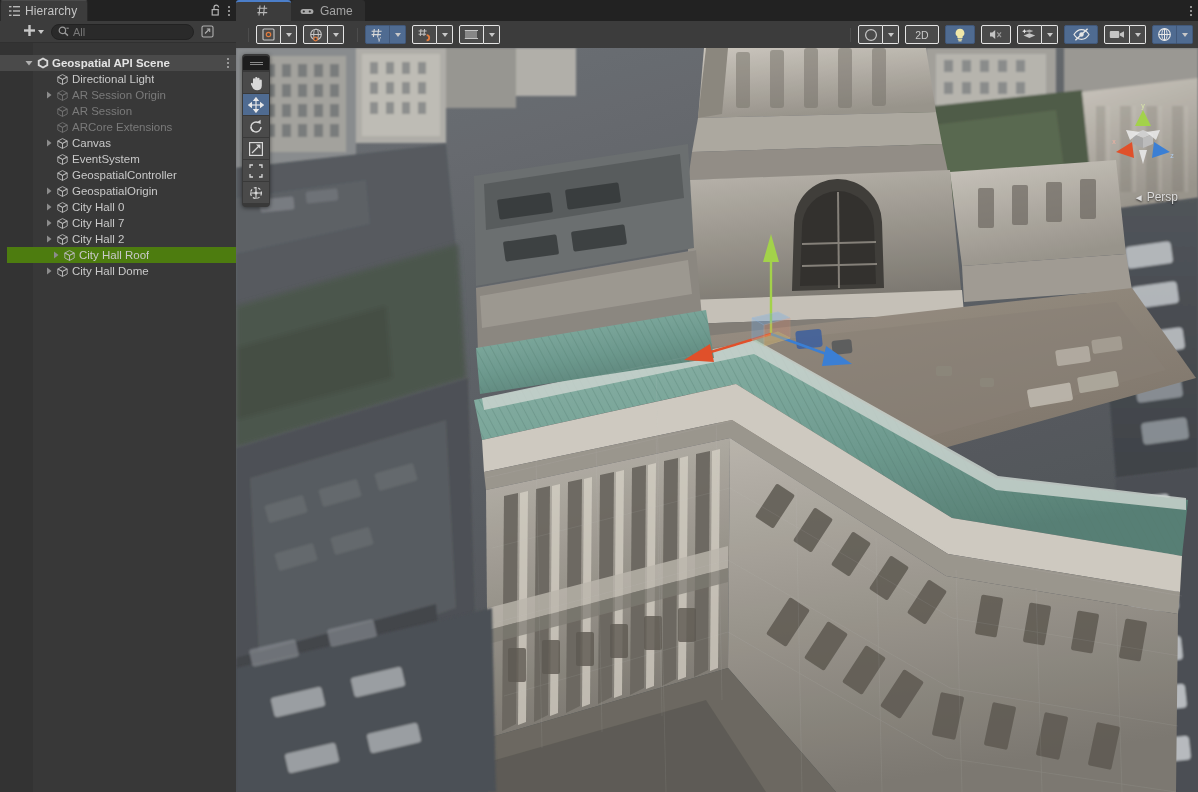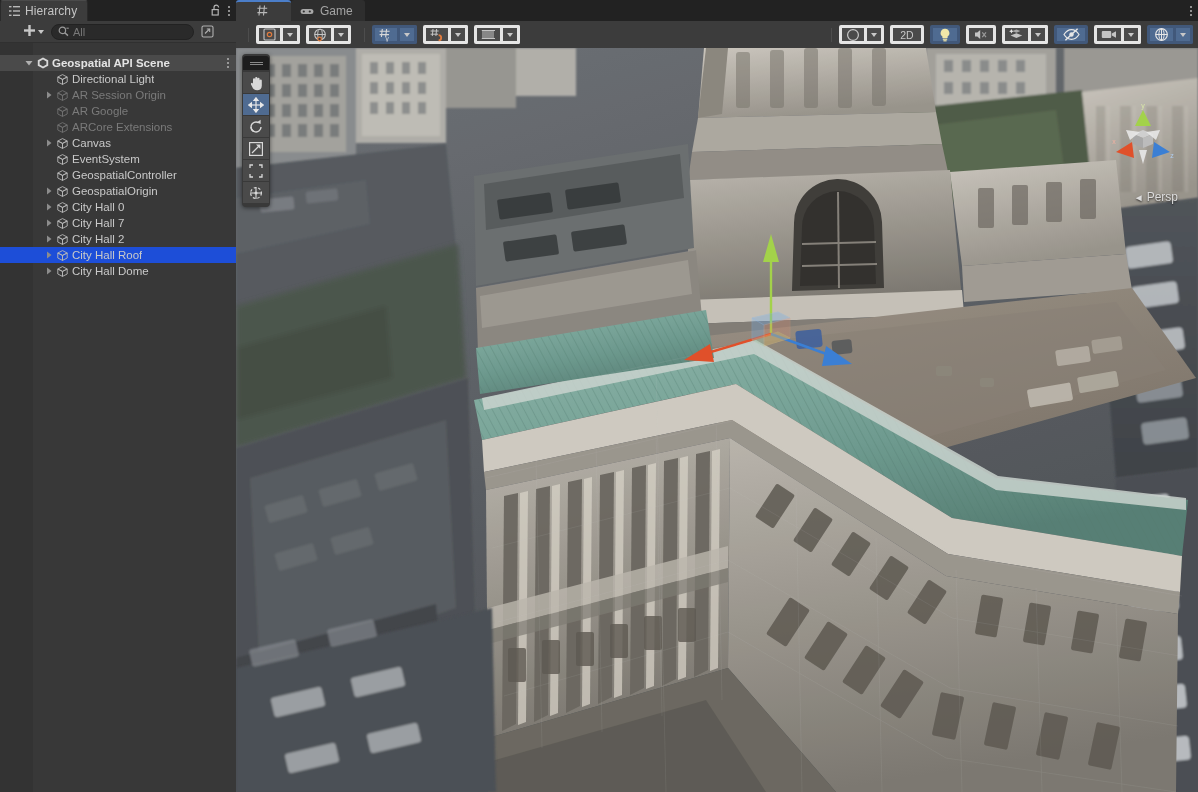--- a/index.html
+++ b/index.html
@@ -33,21 +33,21 @@
   .hier-toolbar-icon { width: 18px; height: 16px; display: flex; align-items: center; justify-content: center; cursor: pointer; }
 
   .hier-body { flex: 1; position: relative; background: #383838; overflow: hidden; }
   .hier-gutter { position: absolute; left: 0; top: 0; width: 33px; height: 100%; background: #333333; }
   .hier-list { position: relative; z-index: 2; }
   .hier-row {
     height: 16px; display: flex; align-items: center; position: relative;
     font-size: 11.5px; color: #c9c9c9; white-space: nowrap; cursor: pointer;
   }
   .hier-row.scene-root { background: #4a4a4a; color: #e4e4e4; font-weight: bold; margin-top: 12px; }
-  .hier-row.selected { background: #1d4ed8; }
+  .hier-row.selected { background: #4d7c0f; margin-left: 7px; }
   .hier-row.dim { color: #7a7a7a; }
   .tri { width: 13px; flex: 0 0 13px; display: flex; align-items: center; justify-content: center; }
   .tri svg { display: block; }
   .row-icon { width: 15px; flex: 0 0 15px; display: flex; align-items: center; justify-content: center; margin-right: 2px; }
   .row-label { overflow: hidden; text-overflow: ellipsis; }
   .row-dots { margin-left: auto; padding-right: 7px; display: flex; align-items: center; }
 
   
   .scenepanel { flex: 1; height: 792px; position: relative; background: #383838; display: flex; flex-direction: column; }
   .scene-tabbar { height: 21px; background: #222222; display: flex; align-items: flex-end; flex: 0 0 21px; }
@@ -59,21 +59,21 @@
   .scene-tab.inactive { background: #2e2e2e; color: #a4a4a4; }
   .scene-tab-label { font-size: 12px; }
   .scene-tabbar-right { margin-left: auto; display: flex; align-items: center; padding-right: 6px; height: 21px; }
 
   .scene-toolbar {
     height: 27px; background: #3c3c3c; flex: 0 0 27px;
     display: flex; align-items: center; padding: 0 5px; gap: 0px;
   }
   .tb-sep { width: 1px; height: 14px; background: #2b2b2b; margin: 0 7px; border-right: 1px solid #4d4d4d; }
   .tb-btn {
-    height: 19px; min-width: 25px; background: #4a4a4a; border: 3px solid #e5e5e5;
+    height: 19px; min-width: 25px; background: #4a4a4a; border: 1px solid #e5e5e5;
     border-radius: 2px; display: flex; align-items: center; justify-content: center;
     padding: 0 4px; cursor: pointer; color: #c8c8c8; font-size: 10.5px;
   }
   .tb-btn.on { background: #4f6b91; border-color: #41587a; }
   .tb-group { display: flex; align-items: center; margin-right: 6px; }
   .tb-group .tb-btn:first-child { border-top-right-radius: 0; border-bottom-right-radius: 0; }
   .tb-group .tb-btn.arrow { border-top-left-radius: 0; border-bottom-left-radius: 0; border-left: none; min-width: 16px; }
   .caret { width: 0; height: 0; border-left: 3.5px solid transparent; border-right: 3.5px solid transparent; border-top: 4px solid #c8c8c8; }
 
   
@@ -227,21 +227,21 @@
           <div class="hier-row dim">
             <span style="width:42px;flex:0 0 42px"></span>
             <span class="tri"></span>
             <span class="row-icon">
               <svg width="11" height="11" viewBox="0 0 11 11">
                 <polygon points="5.5,0.6 10.2,3 5.5,5.4 0.8,3" fill="none" stroke="#707070" stroke-width="0.9"></polygon>
                 <polygon points="0.8,3 5.5,5.4 5.5,10.4 0.8,8" fill="none" stroke="#707070" stroke-width="0.9"></polygon>
                 <polygon points="5.5,5.4 10.2,3 10.2,8 5.5,10.4" fill="none" stroke="#707070" stroke-width="0.9"></polygon>
               </svg>
             </span>
-            <span class="row-label">AR Google</span>
+            <span class="row-label">AR Session</span>
           </div>
           <div class="hier-row dim">
             <span style="width:42px;flex:0 0 42px"></span>
             <span class="tri"></span>
             <span class="row-icon">
               <svg width="11" height="11" viewBox="0 0 11 11">
                 <polygon points="5.5,0.6 10.2,3 5.5,5.4 0.8,3" fill="none" stroke="#707070" stroke-width="0.9"></polygon>
                 <polygon points="0.8,3 5.5,5.4 5.5,10.4 0.8,8" fill="none" stroke="#707070" stroke-width="0.9"></polygon>
                 <polygon points="5.5,5.4 10.2,3 10.2,8 5.5,10.4" fill="none" stroke="#707070" stroke-width="0.9"></polygon>
               </svg>

